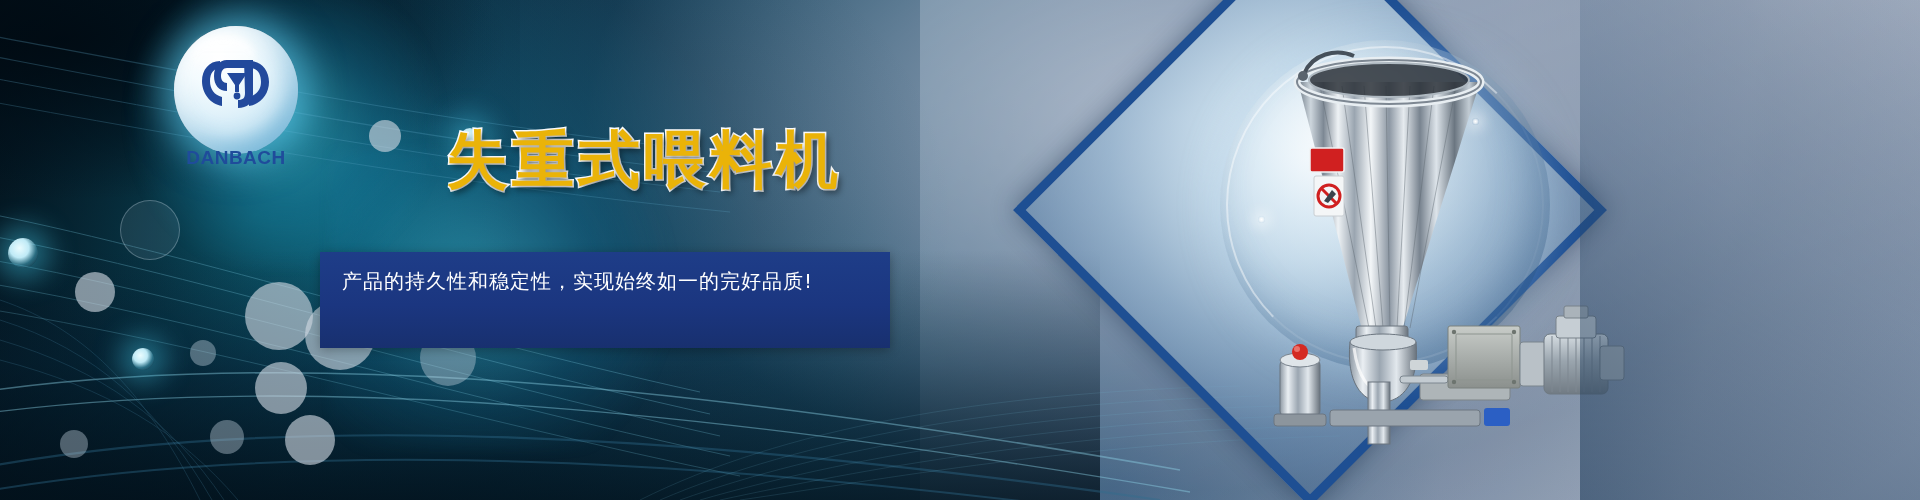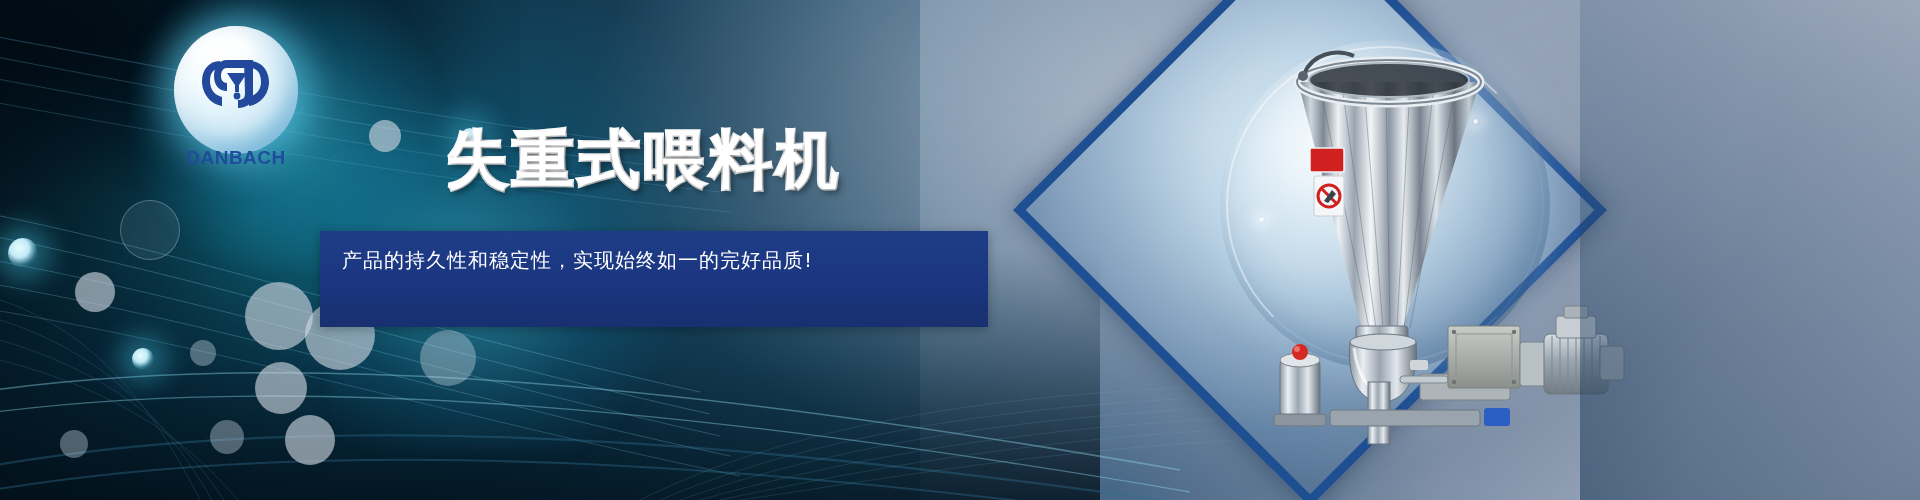--- a/index.html
+++ b/index.html
@@ -92,30 +92,30 @@
     font-weight:bold;font-size:19px;letter-spacing:.5px;color:#1f4c9b;
     font-family:"Liberation Sans","DejaVu Sans",sans-serif;
     margin-top:35px;
   }
 
   
   .headline{
     position:absolute;left:446px;top:118px;
     font-family:"DejaVu Sans","Liberation Sans",sans-serif;
     font-size:62px;font-weight:bold;letter-spacing:4px;
-    color:#ffffff;
+    color:#eab308;
     -webkit-text-stroke:3px #ffffff;
     paint-order:stroke fill;
     text-shadow:3px 4px 6px rgba(0,0,0,.45);
     white-space:nowrap;
   }
 
   
   .caption-box{
-    position:absolute;left:320px;top:231px;width:668px;height:96px;
+    position:absolute;left:320px;top:252px;width:570px;height:96px;
     background:linear-gradient(180deg,#1e3d88 0%,#1b3680 55%,#18306f 100%);
     box-shadow:0 2px 10px rgba(0,0,0,.30);
   }
   .caption-cn{
     position:absolute;left:22px;top:16px;
     color:#ffffff;font-size:20px;letter-spacing:1px;white-space:nowrap;
     font-family:"DejaVu Sans","Liberation Sans",sans-serif;
   }
   .caption-en{
     position:absolute;left:22px;top:54px;

